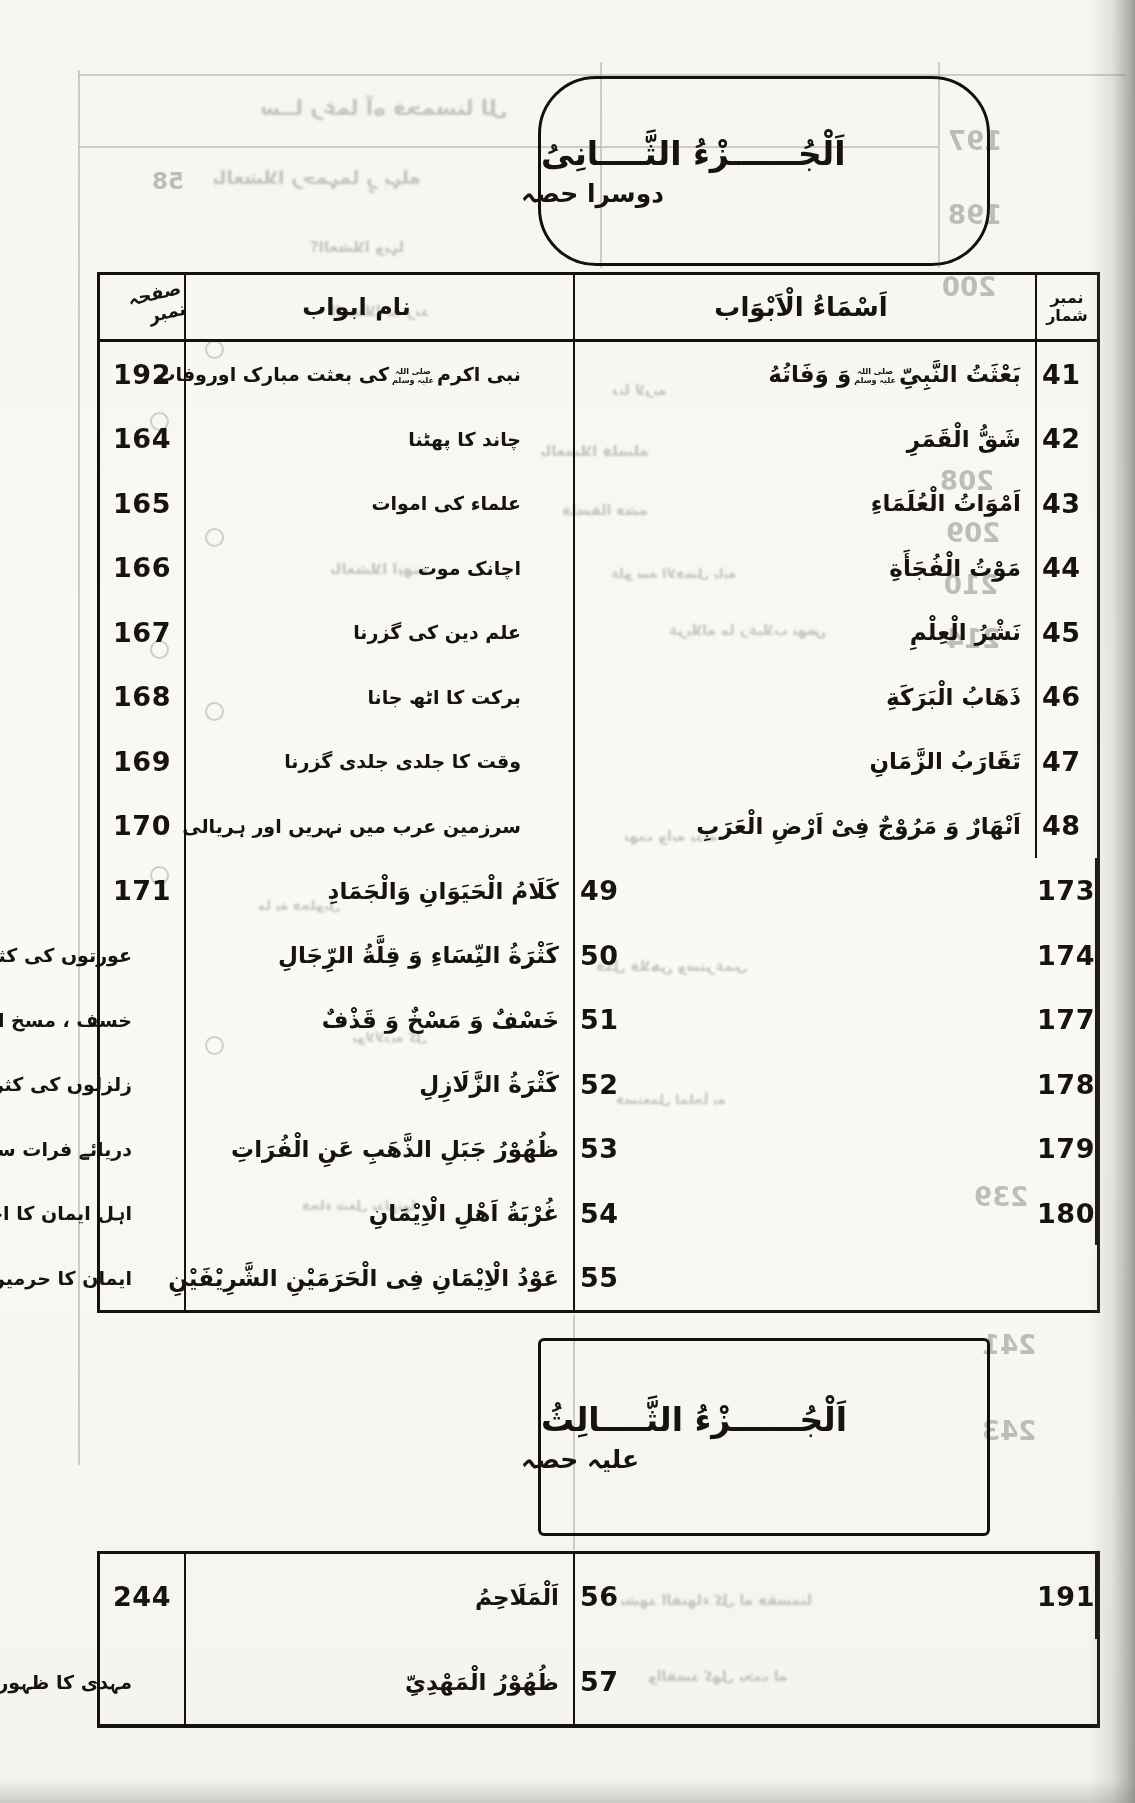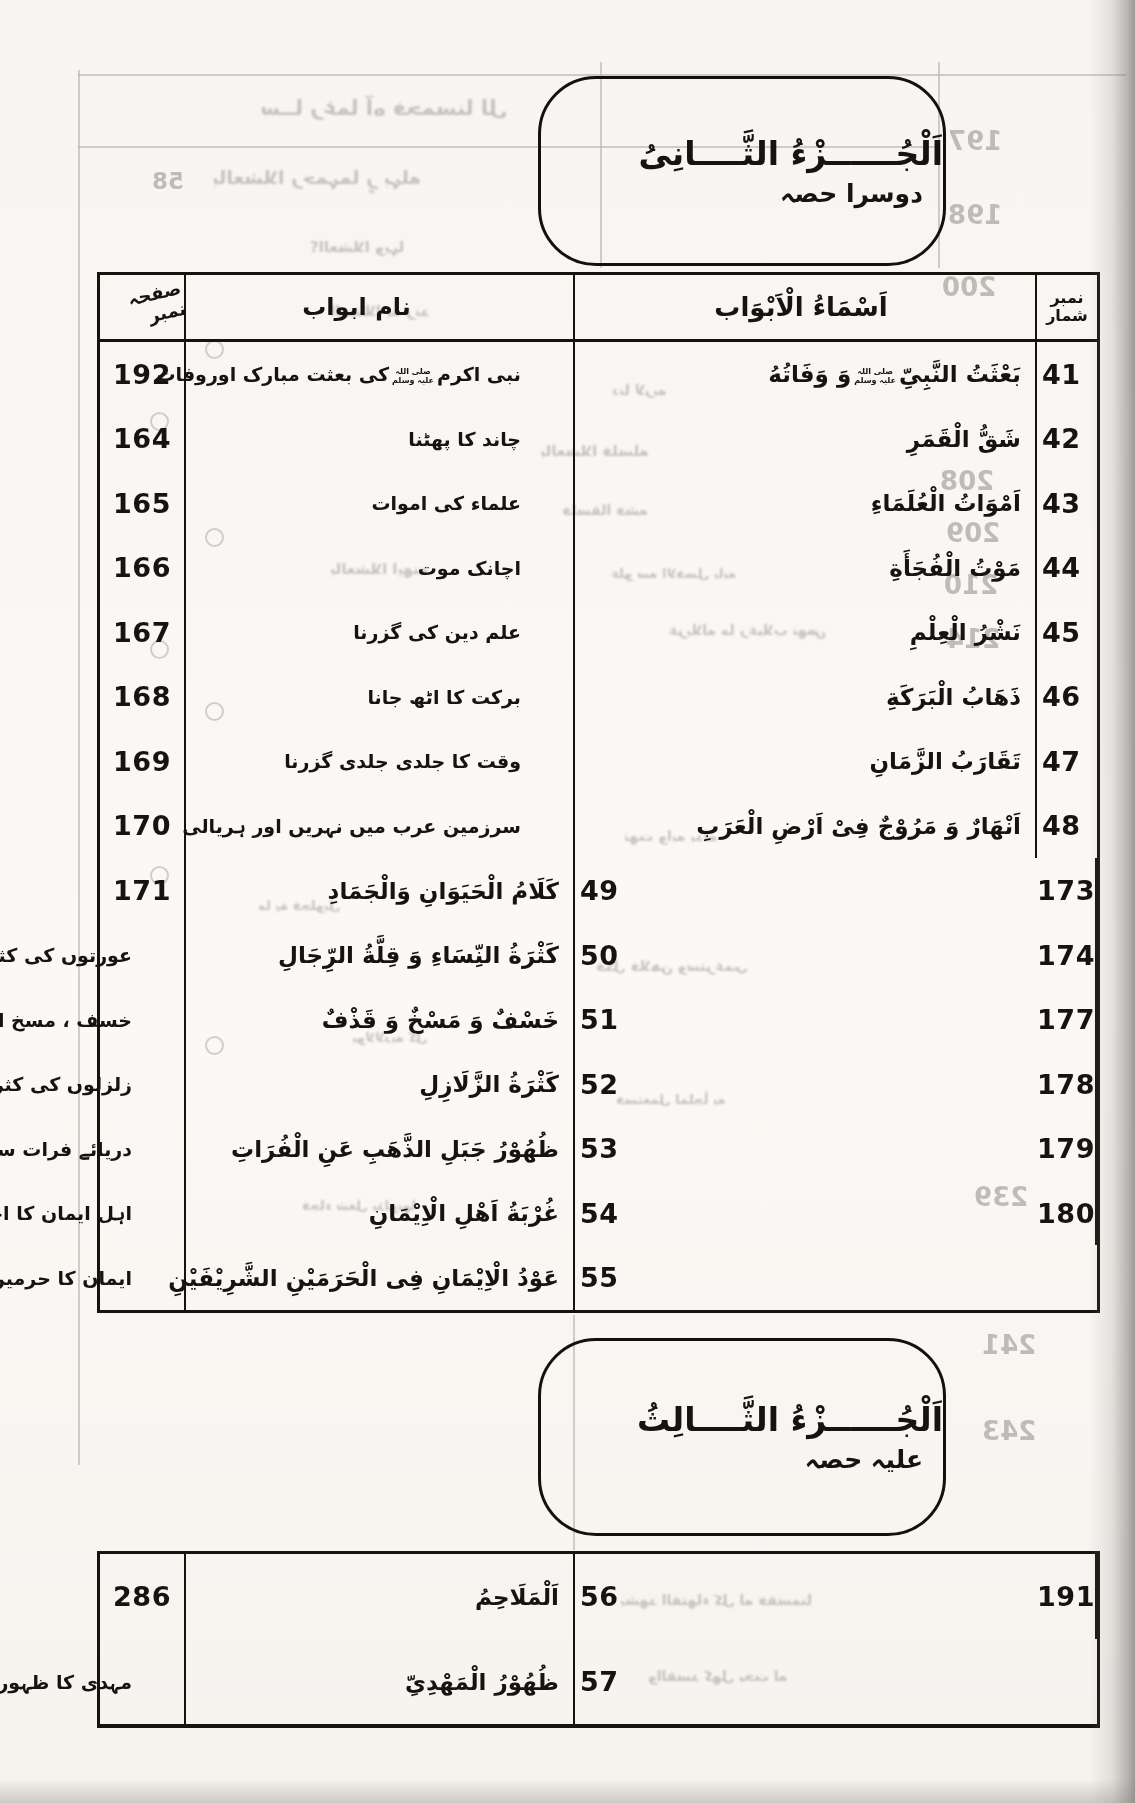--- a/index.html
+++ b/index.html
@@ -13,25 +13,25 @@
   .scan-bottom{position:absolute;bottom:0;left:0;width:100%;height:24px;
         background:linear-gradient(to bottom,rgba(138,136,132,0),rgba(138,136,132,.38));}
   .ghost{position:absolute;color:#93908a;opacity:.5;filter:blur(1.1px);
         transform:scaleX(-1);font-weight:700;direction:rtl;white-space:nowrap;pointer-events:none;}
   .ghost-num{position:absolute;color:#8f8d88;opacity:.55;filter:blur(.7px);
         transform:scaleX(-1);font-weight:700;font-family:"DejaVu Sans",sans-serif;pointer-events:none;}
   .ghost-rule{position:absolute;background:#b7b5b0;opacity:.65;pointer-events:none;}
   .ghost-circle{position:absolute;width:15px;height:15px;border:2px solid #a8a6a0;border-radius:50%;
         opacity:.5;filter:blur(.5px);pointer-events:none;}
   
-  .part-box{position:absolute;left:538px;width:408px;box-sizing:border-box;
+  .part-box{position:absolute;left:538px;width:452px;box-sizing:border-box;
         border:3.5px solid #14110d;border-radius:58px;
-        display:flex;flex-direction:column;align-items:flex-end;justify-content:center;gap:6px;}
+        display:flex;flex-direction:column;align-items:flex-start;justify-content:center;gap:6px;}
   #part2-box{top:76px;height:190px;}
-  #part3-box{top:1338px;height:198px;}
+  #part3-box{top:1338px;height:198px;border-radius:6px;}
   .box-title{font-size:33px;font-weight:700;direction:rtl;white-space:nowrap;}
   .box-sub{font-size:25px;font-weight:700;direction:rtl;transform:translateX(-20px);}
   
   .toc-table{position:absolute;left:97px;width:1003px;box-sizing:border-box;
         border:3px solid #16130c;background:transparent;}
   #main-table{top:272px;height:1041px;}
   #second-table{top:1551px;height:177px;border-bottom-width:4.5px;}
   .grid{display:grid;grid-template-columns:86px 389px 462px 60px;}
   #main-header{height:64px;border-bottom:3px solid #16130c;}
   #main-body{height:calc(100% - 67px);grid-template-rows:repeat(15,1fr);}
@@ -194,21 +194,21 @@
       </div>
   </div>
 
   <div class="part-box" id="part3-box">
     <div class="box-title">اَلْجُــــــزْءُ الثَّــــالِثُ</div>
     <div class="box-sub">علیہ حصہ</div>
   </div>
 
   <div class="toc-table" id="second-table">
     <div class="grid" id="second-body">
-        <div class="cell c-page num">286</div>
+        <div class="cell c-page num">244</div>
         <div class="cell c-arabic arabic-name">اَلْمَلَاحِمُ</div>
         <div class="cell c-serial num">56</div>
         <div class="cell c-page num">191</div>
         <div class="cell c-urdu urdu-name">مہدی کا ظہور</div>
         <div class="cell c-arabic arabic-name">ظُهُوْرُ الْمَهْدِیِّ</div>
         <div class="cell c-serial num">57</div>
       </div>
   </div>
 
   <div class="scan-right"></div>

